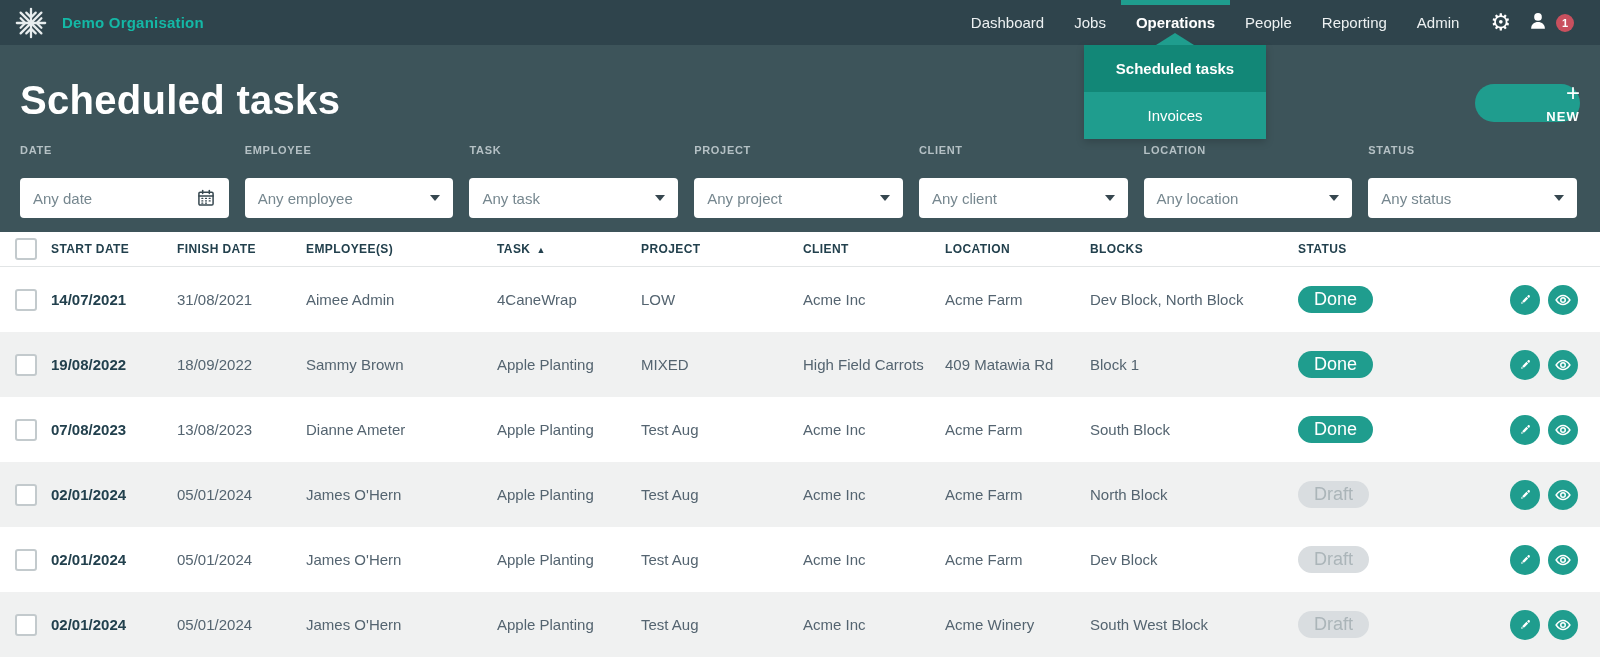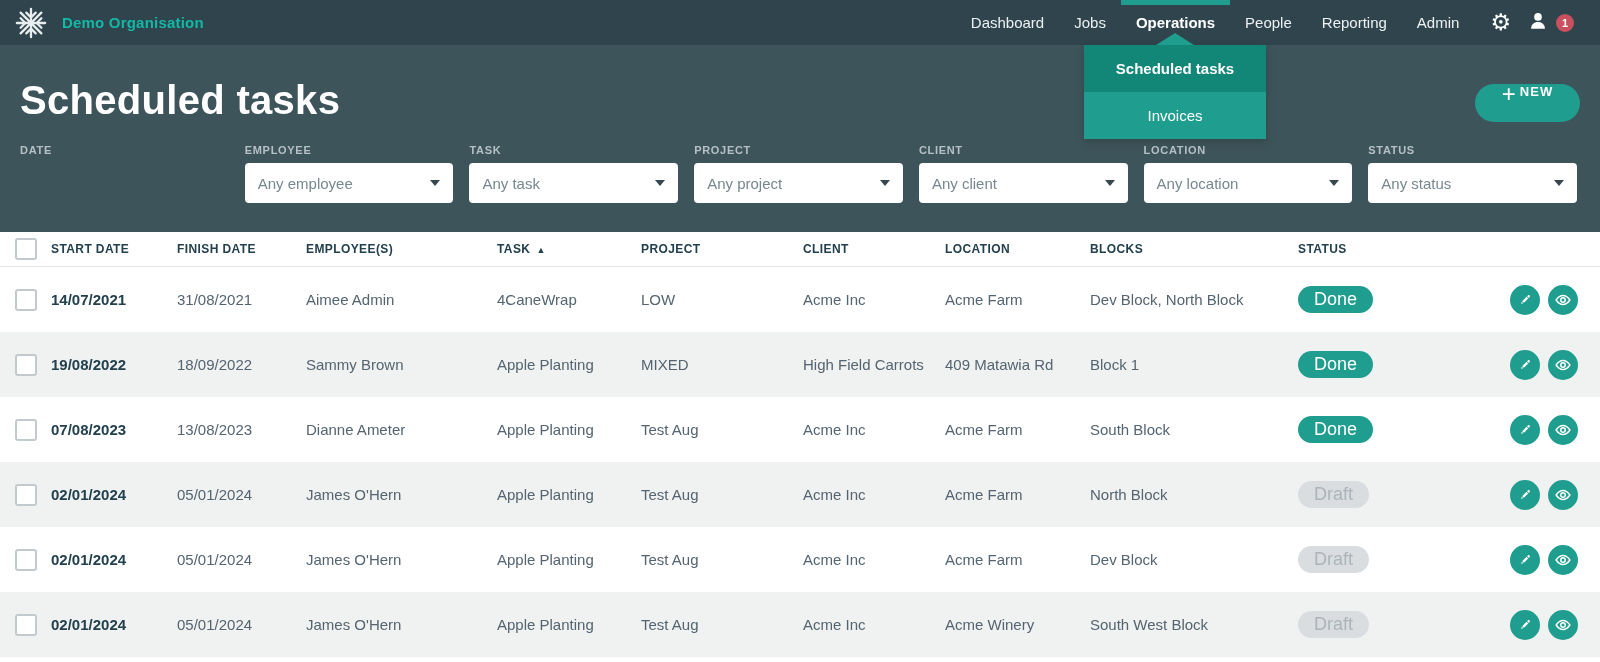--- a/index.html
+++ b/index.html
@@ -21,27 +21,27 @@
 
   
   .ops-dropdown { position: absolute; top: 45px; left: 1099px; width: 182px; background: #1f9d8e; z-index: 60; box-shadow: 0 3px 8px rgba(0,0,0,.18); }
   .ops-dropdown::before { content: ""; position: absolute; top: -12px; left: 50%; transform: translateX(-50%); border-left: 19px solid transparent; border-right: 19px solid transparent; border-bottom: 12px solid #1f9d8e; }
   .menu-item { height: 47px; display: flex; align-items: center; justify-content: center; color: #ffffff; font-size: 15px; cursor: pointer; }
   .menu-item.active { background: #128777; font-weight: 700; }
 
   
   .hero { height: 187px; background: #3d545a; position: relative; }
   .page-title { position: absolute; left: 20px; top: 33px; font-size: 40px; font-weight: 800; color: #ffffff; letter-spacing: .3px; }
-  .new-btn { position: absolute; left: 1475px; top: 39px; width: 105px; height: 38px; border: none; border-radius: 19px; background: #1f9d8e; color: #ffffff; display: flex; align-items: flex-start; justify-content: center; gap: 4px; cursor: pointer; font-family: inherit; }
+  .new-btn { position: absolute; left: 1475px; top: 39px; width: 105px; height: 38px; border: none; border-radius: 19px; background: #1f9d8e; color: #ffffff; display: flex; align-items: flex-end; justify-content: center; gap: 4px; cursor: pointer; font-family: inherit; flex-direction: column; }
   .plus-icon::before { content: "+"; font-size: 24px; font-weight: 300; line-height: 1; display: block; margin-top: -2px; }
   .new-label { font-size: 13px; font-weight: 700; letter-spacing: 1.1px; }
 
   .filters { position: absolute; left: 20px; right: 23px; top: 99px; display: flex; gap: 16px; }
   .filter { flex: 1; }
-  .filter-label { display: block; font-size: 11px; font-weight: 700; color: #b5c1c5; letter-spacing: .7px; margin-bottom: 7px; }
+  .filter-label { display: block; font-size: 11px; font-weight: 700; color: #b5c1c5; letter-spacing: .7px; margin-bottom: 22px; }
   .filter-field { height: 40px; background: #ffffff; border-radius: 4px; display: flex; align-items: center; justify-content: space-between; padding: 0 13px; cursor: pointer; }
   .filter-value { font-size: 15px; color: #76878f; }
   .caret-icon { width: 0; height: 0; border-left: 5px solid transparent; border-right: 5px solid transparent; border-top: 6px solid #36474f; }
   .calendar-icon svg { display: block; }
 
   
   .grid-row { display: grid; grid-template-columns: 51px 126px 129px 191px 144px 162px 142px 145px 208px 162px 140px; align-items: center; }
   .thead { height: 35px; background: #ffffff; border-bottom: 1px solid #e2e5e6; }
   .th { font-size: 12px; font-weight: 700; color: #22404d; letter-spacing: .4px; cursor: pointer; white-space: nowrap; }
   .sort-icon { display: none; font-size: 9px; margin-left: 6px; }
@@ -117,20 +117,42 @@
   <h1 class="page-title">Scheduled tasks</h1>
   <button class="new-btn">
     <span class="plus-icon"></span>
     <span class="new-label">NEW</span>
   </button>
 
   <div class="filters">
 
       <div class="filter calendar">
         <span class="filter-label">DATE</span>
+        <div class="filter-field">
+          <span class="filter-value">Any date</span>
+          <span class="calendar-icon">
+            <svg viewBox="0 0 24 24" width="20" height="20" fill="none" stroke="#36474f" stroke-width="1.8" stroke-linecap="round">
+              <rect x="3.5" y="5" width="17" height="15.5" rx="1.5"></rect>
+              <line x1="3.5" y1="9.5" x2="20.5" y2="9.5"></line>
+              <line x1="8" y1="3" x2="8" y2="6.5"></line>
+              <line x1="16" y1="3" x2="16" y2="6.5"></line>
+              <g stroke-width="1.4">
+                <line x1="7" y1="12.5" x2="8.2" y2="12.5"></line>
+                <line x1="11.4" y1="12.5" x2="12.6" y2="12.5"></line>
+                <line x1="15.8" y1="12.5" x2="17" y2="12.5"></line>
+                <line x1="7" y1="15.5" x2="8.2" y2="15.5"></line>
+                <line x1="11.4" y1="15.5" x2="12.6" y2="15.5"></line>
+                <line x1="15.8" y1="15.5" x2="17" y2="15.5"></line>
+                <line x1="7" y1="18.2" x2="8.2" y2="18.2"></line>
+                <line x1="11.4" y1="18.2" x2="12.6" y2="18.2"></line>
+              </g>
+            </svg>
+          </span>
+
+        </div>
       </div>
 
       <div class="filter caret">
         <span class="filter-label">EMPLOYEE</span>
         <div class="filter-field">
           <span class="filter-value">Any employee</span>
 
           <span class="caret-icon"></span>
         </div>
       </div>

